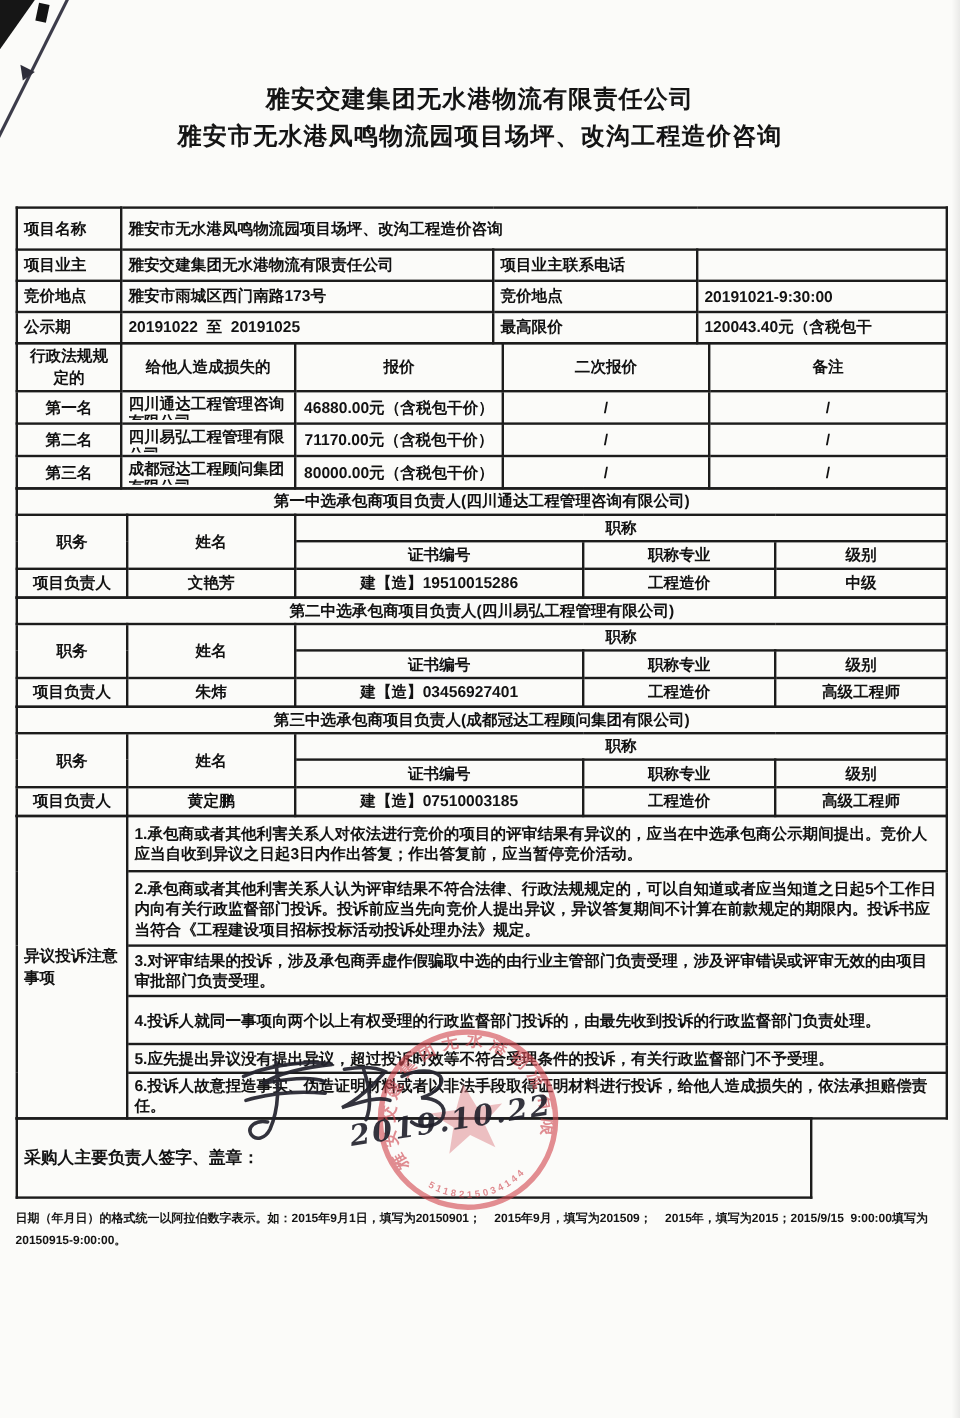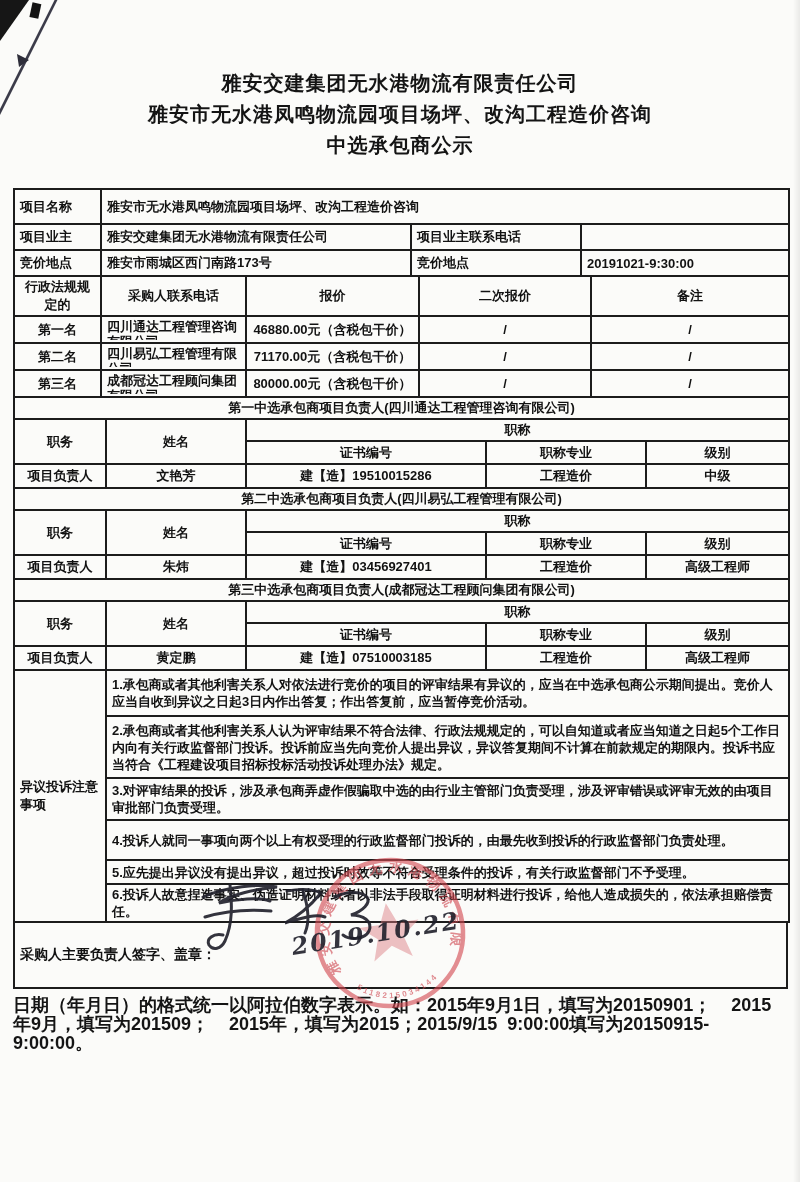--- a/index.html
+++ b/index.html
@@ -7,53 +7,52 @@
     width:800px;height:1182px;position:relative;overflow:hidden;
     background:#fbfbf9;
     font-family:"Liberation Sans","DejaVu Sans",sans-serif;
     color:#111;
   }
   .page-edge{position:absolute;right:0;top:0;width:7px;height:1182px;
     background:linear-gradient(to right,rgba(0,0,0,0),rgba(0,0,0,0.07));}
   .titles{padding-top:68px;text-align:center;font-weight:bold;
     font-size:20px;line-height:31px;letter-spacing:1px;color:#141414;}
   .doc{position:absolute;left:13px;top:172px;width:775px;}
-  table{border-collapse:collapse;table-layout:fixed;width:775px;margin-top:-2px;}
-  table.first{margin-top:16px;}
+  table{border-collapse:collapse;table-layout:fixed;width:664px;margin-top:-2px;}
+  table.first{margin-top:0;}
   td{border:2px solid #1c1c1c;font-size:13px;font-weight:bold;color:#121212;
      padding:1px 5px;overflow:hidden;vertical-align:middle;}
   .c{text-align:center;}
   .pre{white-space:pre-wrap;}
   .clip{line-height:15px;max-height:21px;overflow:hidden;}
   .nowrap{white-space:nowrap;}
   .h33{height:31px}.h24{height:22px}.h34{height:32px}.h25{height:23px}
   .h22{height:20px}.h20{height:18px}.h21{height:19px}
   .n1{height:42px}.n2{height:58px}.n3{height:38px}.n4{height:36px}.n5{height:20px}.n6{height:32px}
   .sig-row{height:62px}
   .notice-item{line-height:17px;margin-top:12px;}
-  .footnote{margin-top:7px;font-size:18px;font-weight:bold;line-height:19px;
+  .footnote{margin-top:7px;font-size:10px;font-weight:bold;line-height:19px;
     white-space:pre-wrap;color:#141414;}
   .overlay{position:absolute;pointer-events:none;}
 </style>
 </head>
 <body>
 
 <div class="page-edge"></div>
 
 <svg class="overlay" style="left:0;top:0" width="135" height="145">
   <polygon points="0,0 29,0 0,41" fill="#161616"></polygon>
   <rect x="31" y="3" width="9" height="15" fill="#141414" transform="rotate(12 35 10)"></rect>
   <line x1="58" y1="-4" x2="-5" y2="122" stroke="#3c3c4a" stroke-width="2.6"></line>
   <polygon points="17,54 29,60 19,67" fill="#2e2e3a"></polygon>
 </svg>
 
 <div class="titles">
   <div>雅安交建集团无水港物流有限责任公司</div>
   <div>雅安市无水港凤鸣物流园项目场坪、改沟工程造价咨询</div>
-  <div>中选承包商公示</div>
 </div>
 
 <div class="doc">
 
   <table class="first">
     <colgroup>
         <col style="width:87px">
         <col style="width:310px">
         <col style="width:170px">
         <col style="width:208px">
@@ -67,36 +66,42 @@
       <td class="h24">项目业主</td>
       <td>雅安交建集团无水港物流有限责任公司</td>
       <td>项目业主联系电话</td>
       <td></td>
     </tr>
     <tr>
       <td class="h24">竞价地点</td>
       <td>雅安市雨城区西门南路173号</td>
       <td>竞价地点</td>
       <td>20191021-9:30:00</td>
+    </tr>
+    <tr>
+      <td class="h24">公示期</td>
+      <td class="pre">20191022  至  20191025</td>
+      <td>最高限价</td>
+      <td class="nowrap">120043.40元（含税包干</td>
     </tr>
   </tbody>
     </table>
 
   <table>
     <colgroup>
         <col style="width:87px">
         <col style="width:145px">
         <col style="width:173px">
         <col style="width:172px">
         <col style="width:198px">
       </colgroup>
     <tbody>
         <tr>
       <td class="c h34">行政法规规定的</td>
-      <td class="c">采购人联系电话</td>
+      <td class="c">给他人造成损失的</td>
       <td class="c">报价</td>
       <td class="c">二次报价</td>
       <td class="c">备注</td>
     </tr>
     <tr>
       <td class="c h25">第一名</td>
       <td>
             <div class="clip">四川通达工程管理咨询有限公司</div>
           </td>
       <td class="c nowrap">46880.00元（含税包干价）</td>

